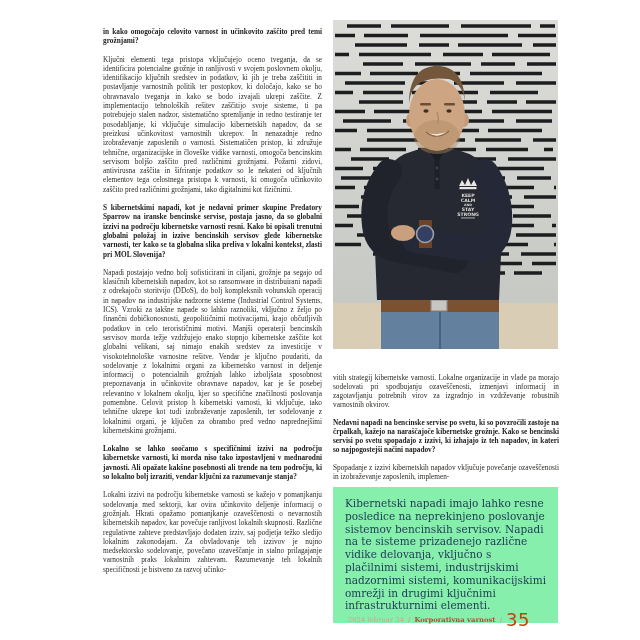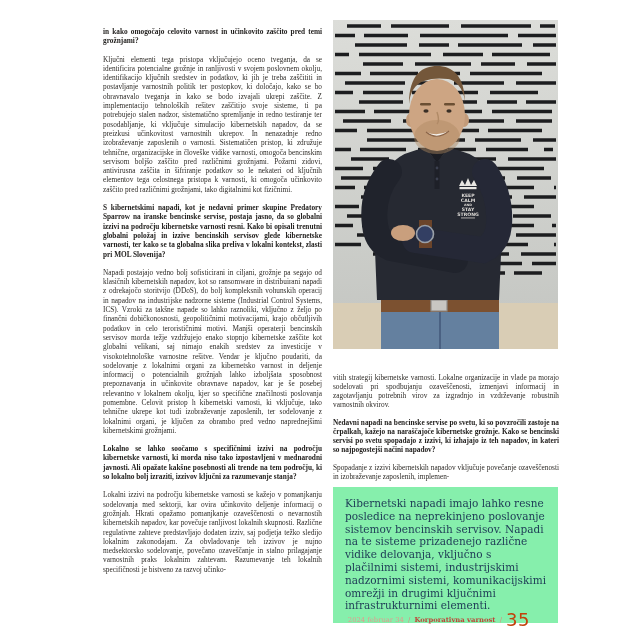--- a/index.html
+++ b/index.html
@@ -24,21 +24,21 @@
 </head>
 <body>
 
 <div class="page">
 
   <div class="col col-left">
     <p class="q">in kako omogočajo celovito varnost in učinkovito zaščito pred temi grožnjami?</p>
     <p>Ključni elementi tega pristopa vključujejo oceno tveganja, da se identificira potencialne grožnje in ranljivosti v svojem poslovnem okolju, identifikacijo ključnih sredstev in podatkov, ki jih je treba zaščititi in postavljanje varnostnih politik ter postopkov, ki določajo, kako se bo obravnavalo tveganja in kako se bodo izvajali ukrepi zaščite. Z implementacijo tehnoloških rešitev zaščitijo svoje sisteme, ti pa potrebujejo stalen nadzor, sistematično spremljanje in redno testiranje ter posodabljanje, ki vključuje simulacijo kibernetskih napadov, da se preizkusi učinkovitost varnostnih ukrepov. In nenazadnje redno izobraževanje zaposlenih o varnosti. Sistematičen pristop, ki združuje tehnične, organizacijske in človeške vidike varnosti, omogoča bencinskim servisom boljšo zaščito pred različnimi grožnjami. Požarni zidovi, antivirusna zaščita in šifriranje podatkov so le nekateri od ključnih elementov tega celostnega pristopa k varnosti, ki omogoča učinkovito zaščito pred različnimi grožnjami, tako digitalnimi kot fizičnimi.</p>
     <p class="q">S kibernetskimi napadi, kot je nedavni primer skupine Predatory Sparrow na iranske bencinske servise, postaja jasno, da so globalni izzivi na področju kibernetske varnosti resni. Kako bi opisali trenutni globalni položaj in izzive bencinskih servisov glede kibernetske varnosti, ter kako se ta globalna slika preliva v lokalni kontekst, zlasti pri MOL Slovenija?</p>
     <p>Napadi postajajo vedno bolj sofisticirani in ciljani, grožnje pa segajo od klasičnih kibernetskih napadov, kot so ransomware in distribuirani napadi z odrekajočo storitvijo (DDoS), do bolj kompleksnih vohunskih operacij in napadov na industrijske nadzorne sisteme (Industrial Control Systems, ICS). Vzroki za takšne napade so lahko raznoliki, vključno z željo po finančni dobičkonosnosti, geopolitičnimi motivacijami, krajo občutljivih podatkov in celo terorističnimi motivi. Manjši operaterji bencinskih servisov morda težje vzdržujejo enako stopnjo kibernetske zaščite kot globalni velikani, saj nimajo enakih sredstev za investicije v visokotehnološke varnostne rešitve. Vendar je ključno poudariti, da sodelovanje z lokalnimi organi za kibernetsko varnost in deljenje informacij o potencialnih grožnjah lahko izboljšata sposobnost prepoznavanja in učinkovite obravnave napadov, kar je še posebej relevantno v lokalnem okolju, kjer so specifične značilnosti poslovanja pomembne. Celovit pristop h kibernetski varnosti, ki vključuje, tako tehnične ukrepe kot tudi izobraževanje zaposlenih, ter sodelovanje z lokalnimi organi, je ključen za obrambo pred vedno naprednejšimi kibernetskimi grožnjami.</p>
-    <p class="q">Lokalno se lahko soočamo s specifičnimi izzivi na področju kibernetske varnosti, ki morda niso tako izpostavljeni v mednarodni javnosti. Ali opažate kakšne posebnosti ali trende na tem področju, ki so lokalno bolj izraziti, izzivov ključni za razumevanje stanja?</p>
+    <p class="q">Lokalno se lahko soočamo s specifičnimi izzivi na področju kibernetske varnosti, ki morda niso tako izpostavljeni v mednarodni javnosti. Ali opažate kakšne posebnosti ali trende na tem področju, ki so lokalno bolj izraziti, vendar ključni za razumevanje stanja?</p>
     <p>Lokalni izzivi na področju kibernetske varnosti se kažejo v pomanjkanju sodelovanja med sektorji, kar ovira učinkovito deljenje informacij o grožnjah. Hkrati opažamo pomanjkanje ozaveščenosti o nevarnostih kibernetskih napadov, kar povečuje ranljivost lokalnih skupnosti. Različne regulativne zahteve predstavljajo dodaten izziv, saj podjetja težko sledijo lokalnim zakonodajam. Za obvladovanje teh izzivov je nujno medsektorsko sodelovanje, povečano ozaveščanje in stalno prilagajanje varnostnih praks lokalnim zahtevam. Razumevanje teh lokalnih specifičnosti je bistveno za razvoj učinko-</p>
   </div>
 
   <div class="photo">
     <svg viewBox="0 0 225 329" width="225" height="329" xmlns="http://www.w3.org/2000/svg">
       <defs>
         <linearGradient id="wallg" x1="0" y1="0" x2="0" y2="1">
           <stop offset="0" stop-color="#dcddd9"></stop>
           <stop offset="1" stop-color="#c3c5c1"></stop>
         </linearGradient>

